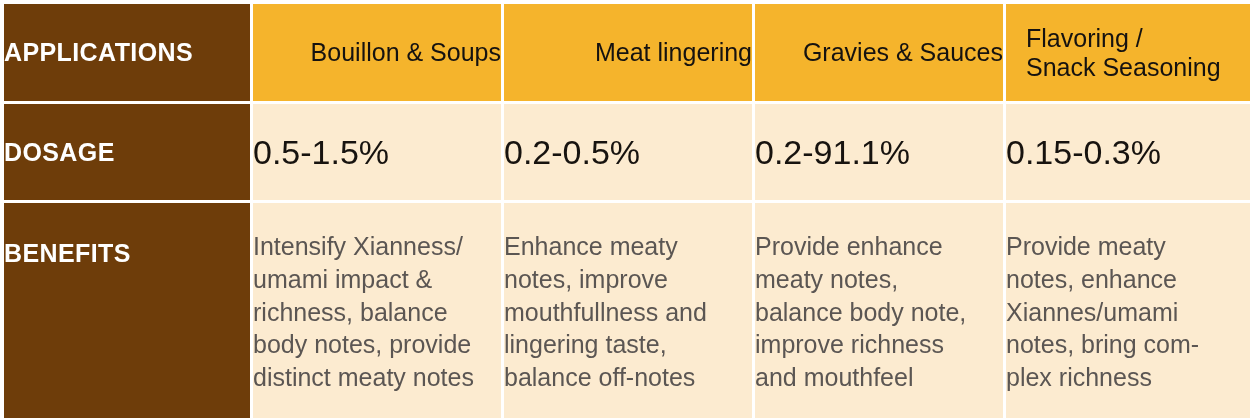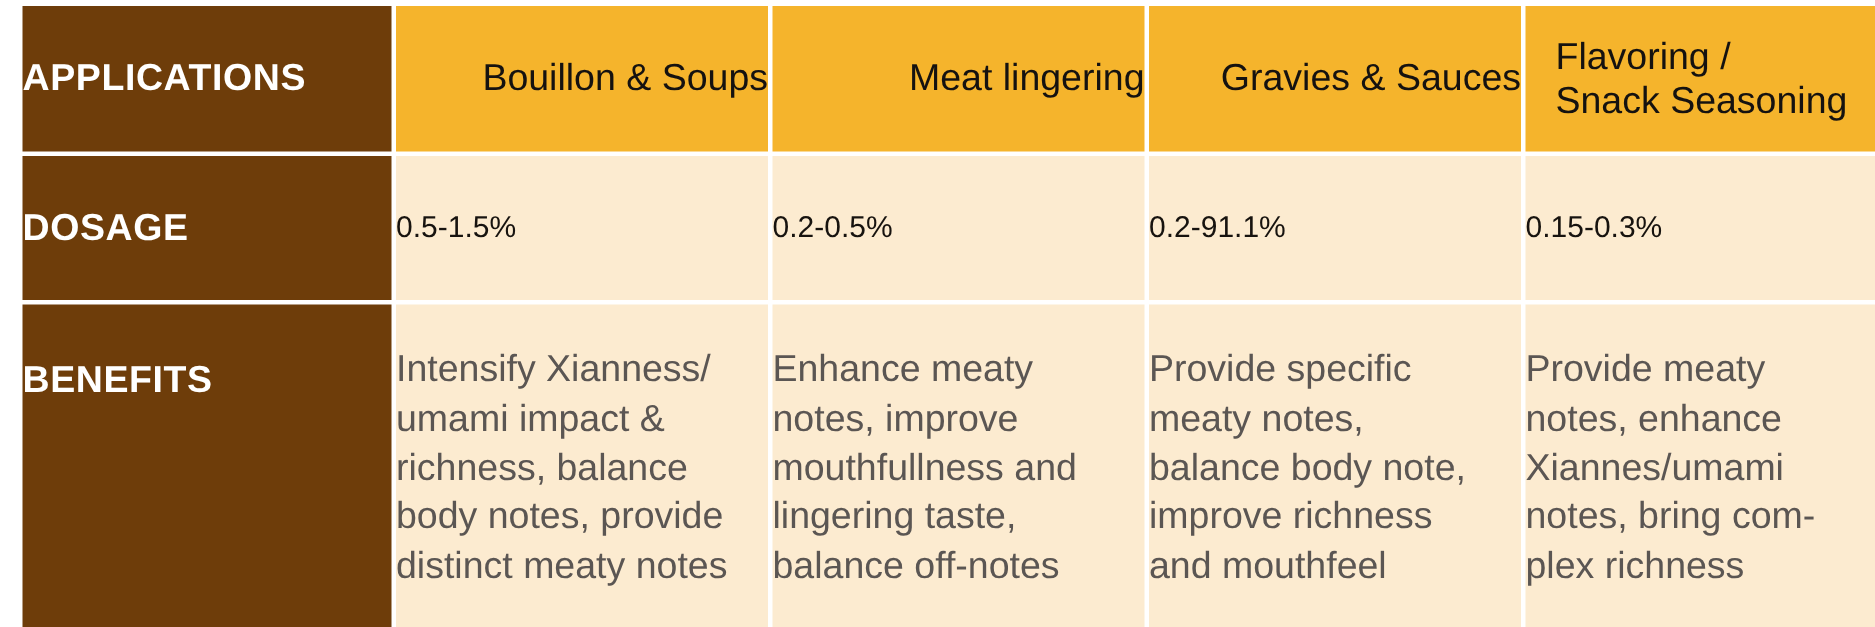--- a/index.html
+++ b/index.html
@@ -13,21 +13,21 @@
     height: 418px;
     overflow: hidden;
     font-family: "Liberation Sans", sans-serif;
   }
 
   .table-wrap {
     position: relative;
     width: 1250px;
     height: 418px;
     box-sizing: border-box;
-    padding: 4px 0 0 15px;
+    padding: 4px 0 0 4px;
     background: #ffffff;
   }
 
   .app-table {
     width: 1246px;
     border-collapse: separate;
     border-spacing: 3px;
     margin: -3px 0 0 -3px;
     table-layout: fixed;
   }
@@ -70,21 +70,21 @@
   .head-cell.wrap-left {
     text-align: left;
     padding-left: 20px;
   }
   .head-line { display: block; }
 
   
   .dosage-cell {
     background: #FCEBD0;
     color: #17130F;
-    font-size: 20px;
+    font-size: 34px;
     text-align: left;
     vertical-align: middle;
     height: 96px;
     padding-left: 46px;
   }
 
   
   .benefit-cell {
     background: #FCEBD0;
     color: #5B5653;
@@ -154,21 +154,21 @@
 
         <td class="benefit-cell">
           <span class="benefit-line">Enhance meaty</span>
           <span class="benefit-line">notes, improve</span>
           <span class="benefit-line">mouthfullness and</span>
           <span class="benefit-line">lingering taste,</span>
           <span class="benefit-line">balance off-notes</span>
         </td>
 
         <td class="benefit-cell">
-          <span class="benefit-line">Provide specific</span>
+          <span class="benefit-line">Provide enhance</span>
           <span class="benefit-line">meaty notes,</span>
           <span class="benefit-line">balance body note,</span>
           <span class="benefit-line">improve richness</span>
           <span class="benefit-line">and mouthfeel</span>
         </td>
 
         <td class="benefit-cell">
           <span class="benefit-line">Provide meaty</span>
           <span class="benefit-line">notes, enhance</span>
           <span class="benefit-line">Xiannes/umami</span>

